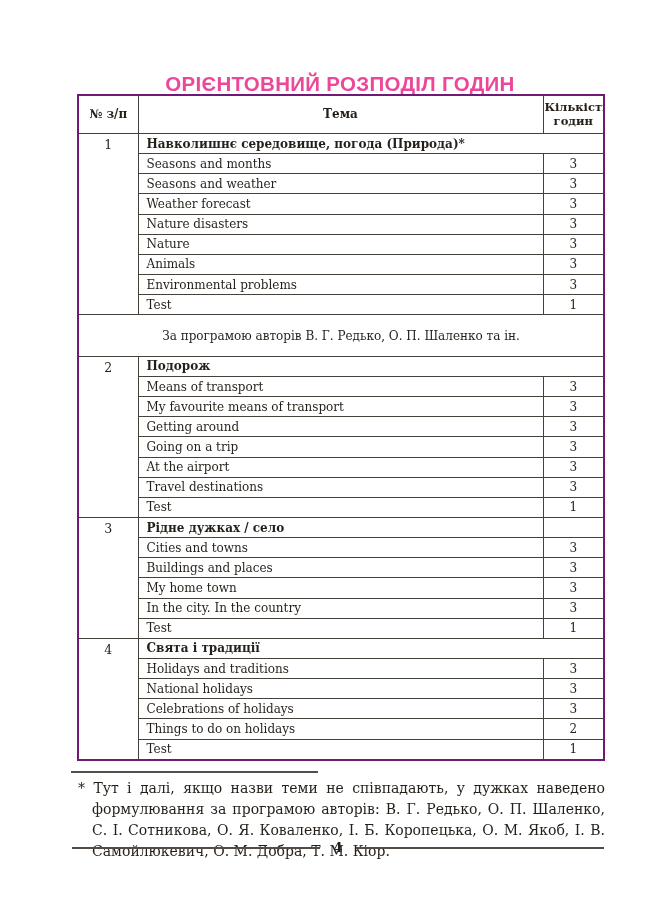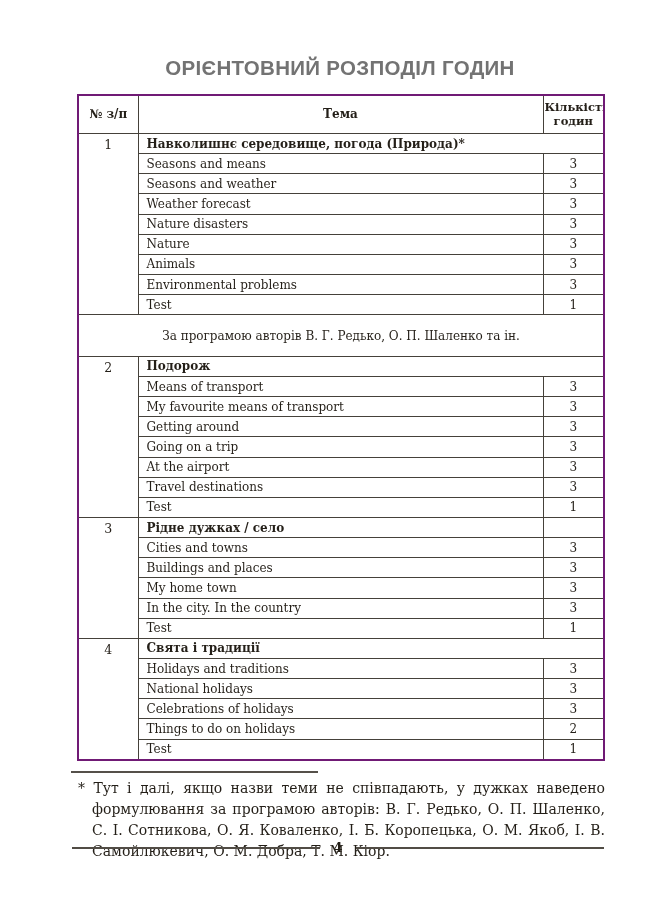--- a/index.html
+++ b/index.html
@@ -11,29 +11,29 @@
     height: 900px;
     position: relative;
     background: #ffffff;
     font-family: "DejaVu Serif", serif;
     color: #241f18;
     overflow: hidden;
   }
 
   .doc-title {
     position: absolute;
-    top: 56px;
+    top: 72px;
     left: 77px;
     width: 526px;
     text-align: center;
     font-family: "Liberation Sans", sans-serif;
     font-weight: bold;
     font-size: 20.5px;
     letter-spacing: 0.3px;
-    color: #737373;
+    color: #ec4899;
     white-space: nowrap;
   }
 
   table.hours-table {
     position: absolute;
     top: 94px;
     left: 77px;
     width: 526px;
     height: 667px;
     border-collapse: collapse;
@@ -139,21 +139,21 @@
       <th class="h-topic">Тема</th>
       <th class="h-hours">Кількість годин</th>
     </tr>
   </thead>
   <tbody>
       <tr>
         <td class="num" rowspan="9">1</td>
         <td class="topic category" colspan="2">Навколишнє середовище, погода (Природа)*</td>
       </tr>
       <tr>
-        <td class="topic">Seasons and means</td>
+        <td class="topic">Seasons and months</td>
         <td class="hours">3</td>
       </tr>
       <tr>
         <td class="topic">Seasons and weather</td>
         <td class="hours">3</td>
       </tr>
       <tr>
         <td class="topic">Weather forecast</td>
         <td class="hours">3</td>
       </tr>

